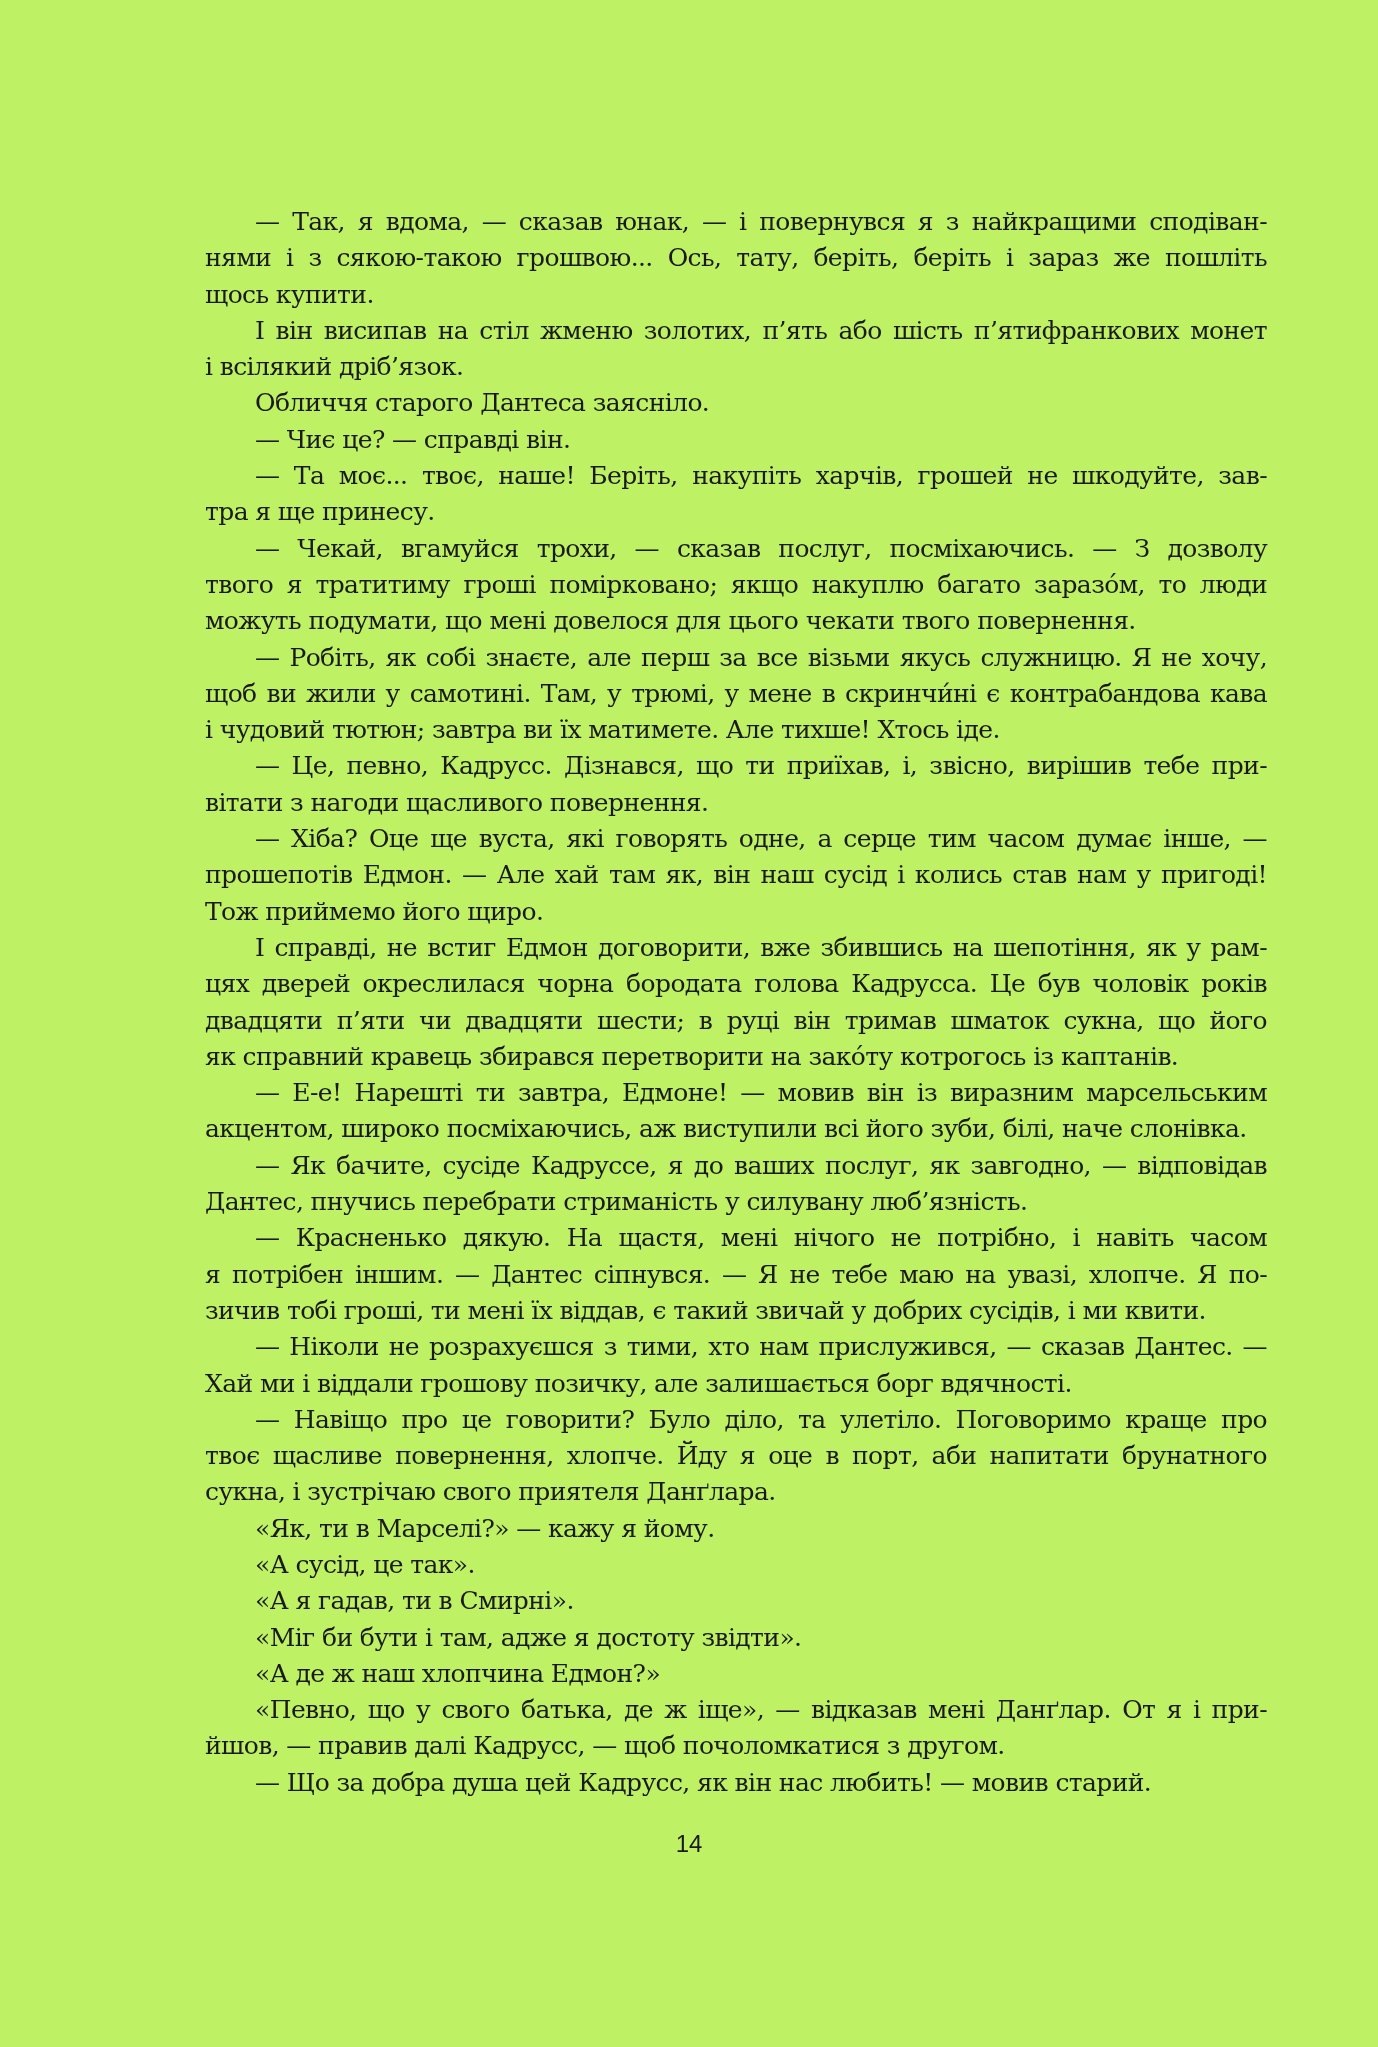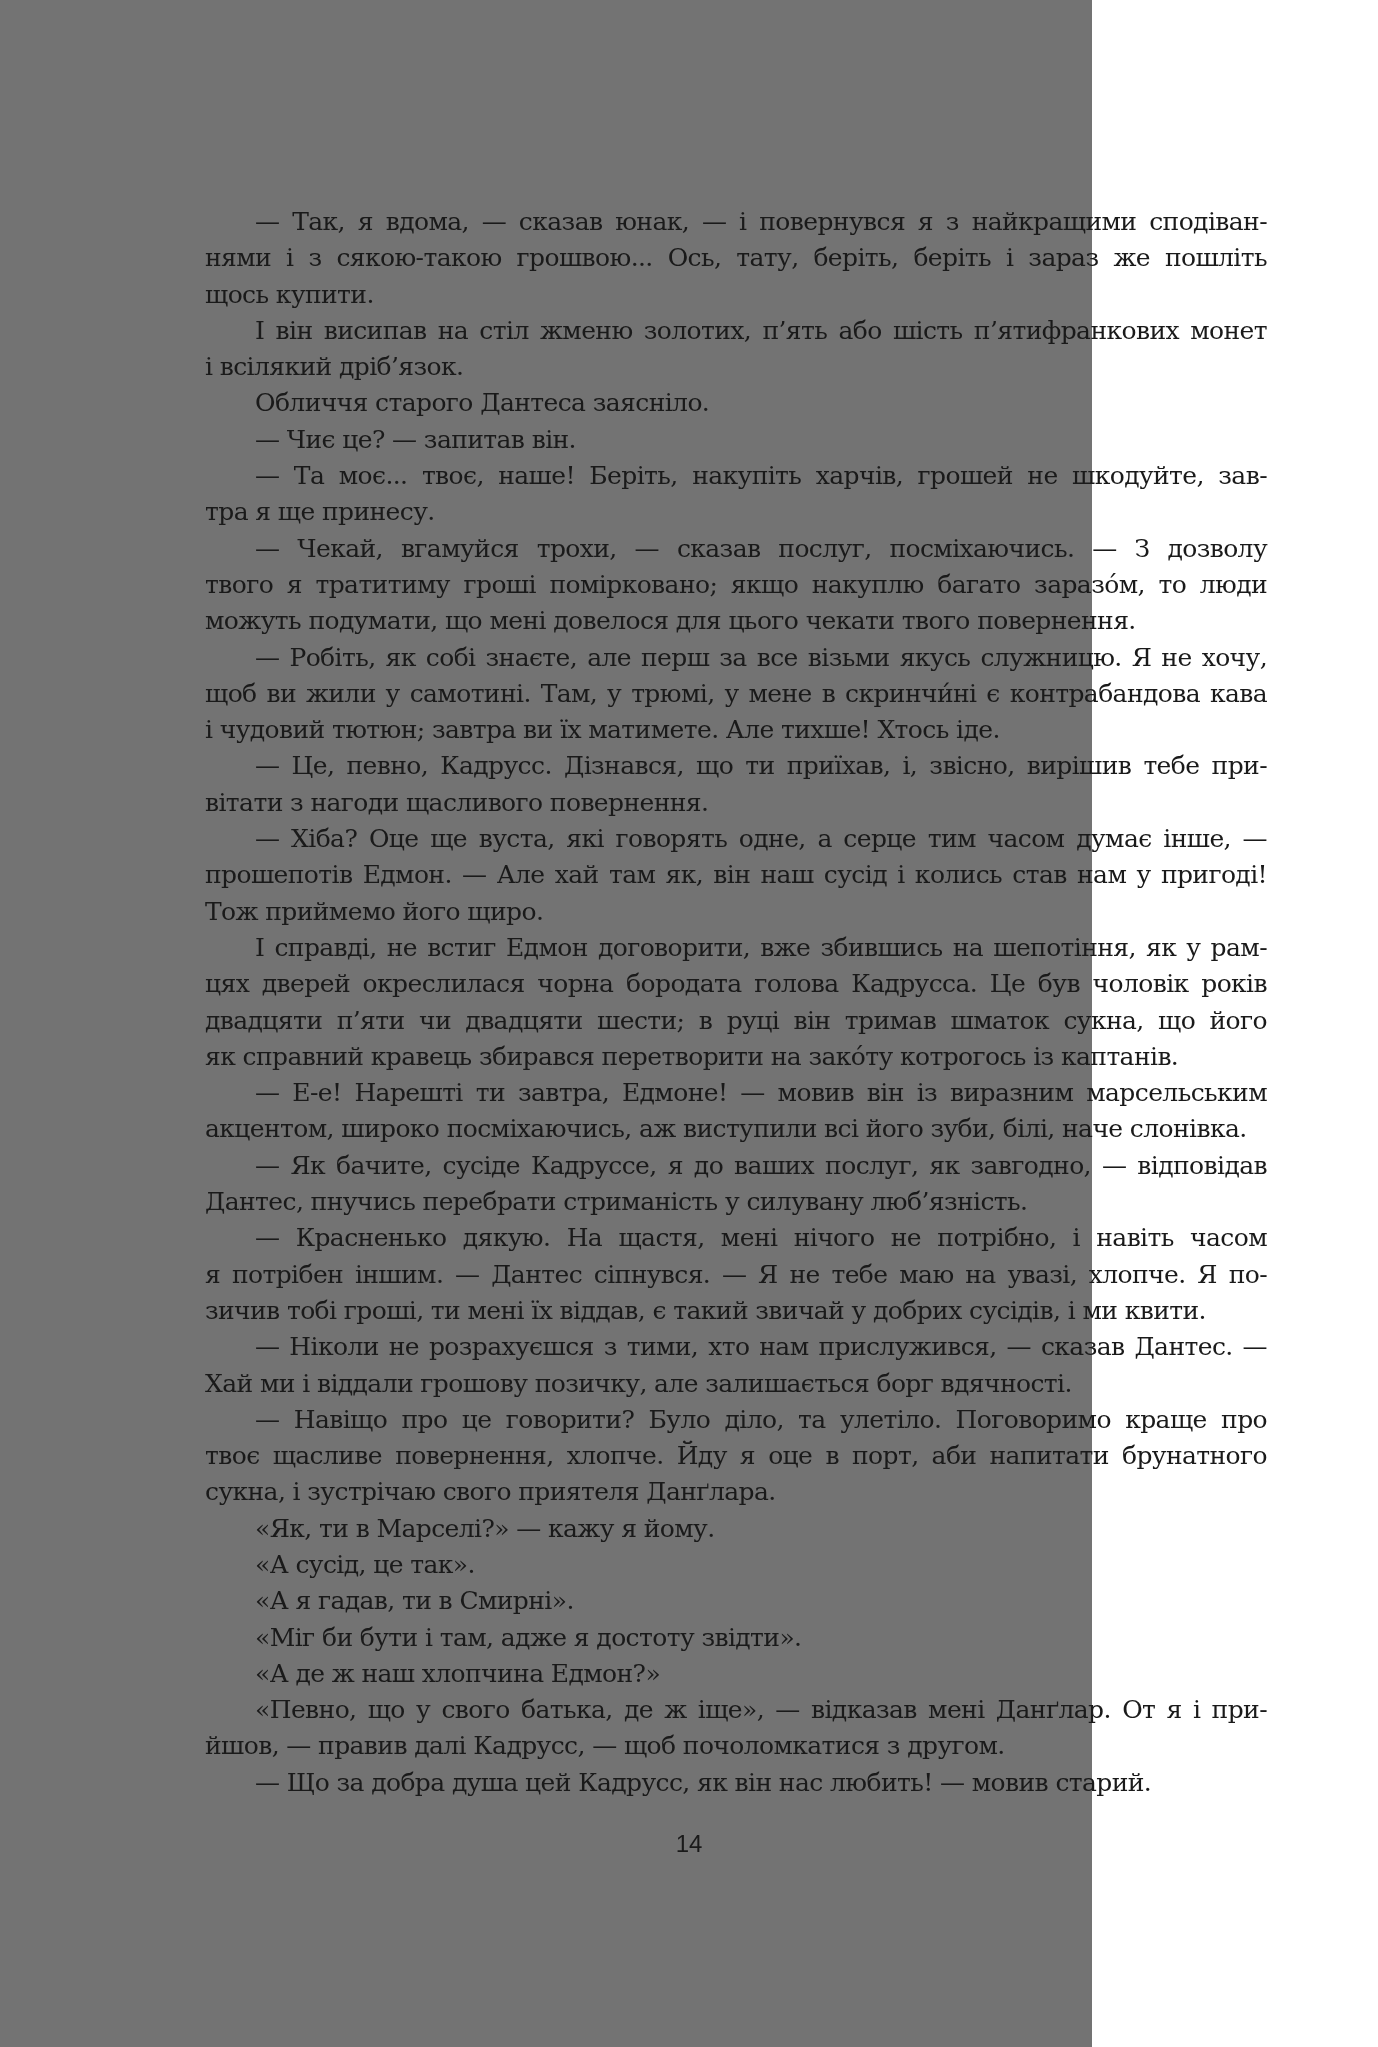--- a/index.html
+++ b/index.html
@@ -1,19 +1,19 @@
 <!DOCTYPE html>
 <html><head>
 <meta charset="utf-8">
 <style>
   html, body { margin: 0; padding: 0; background: #ffffff; }
   body { width: 1378px; height: 2047px; position: relative; overflow: hidden; }
   .page {
-    position: absolute; left: 0; top: 0; width: 1092px; height: 2047px;
-    background: #737373;
+    position: absolute; left: 0; top: 0; width: 1378px; height: 2047px;
+    background: #bef264;
   }
   .text-block {
     position: absolute; left: 205px; top: 204px; width: 1062px;
     font-family: "DejaVu Serif", "Liberation Serif", serif;
     font-size: 25px; line-height: 36.3px; color: #1a1a1a;
     letter-spacing: -0.6px;
   }
   .line {
     display: block; height: 36.3px; white-space: nowrap;
     text-align: justify; text-align-last: justify; overflow: visible;
@@ -37,21 +37,21 @@
         <span class="line last">щось купити.</span>
       </div>
       <div>
         <span class="line indent">І він висипав на стіл жменю золотих, п’ять або шість п’ятифранкових монет</span>
         <span class="line last">і всілякий дріб’язок.</span>
       </div>
       <div>
         <span class="line indent last">Обличчя старого Дантеса заясніло.</span>
       </div>
       <div>
-        <span class="line indent last">— Чиє це? — запитав він.</span>
+        <span class="line indent last">— Чиє це? — справді він.</span>
       </div>
       <div>
         <span class="line indent">— Та моє... твоє, наше! Беріть, накупіть харчів, грошей не шкодуйте, зав-</span>
         <span class="line last">тра я ще принесу.</span>
       </div>
       <div>
         <span class="line indent">— Чекай, вгамуйся трохи, — сказав послуг, посміхаючись. — З дозволу</span>
         <span class="line">твого я тратитиму гроші поміркованo; якщо накуплю багато заразóм, то люди</span>
         <span class="line last">можуть подумати, що мені довелося для цього чекати твого повернення.</span>
       </div>

